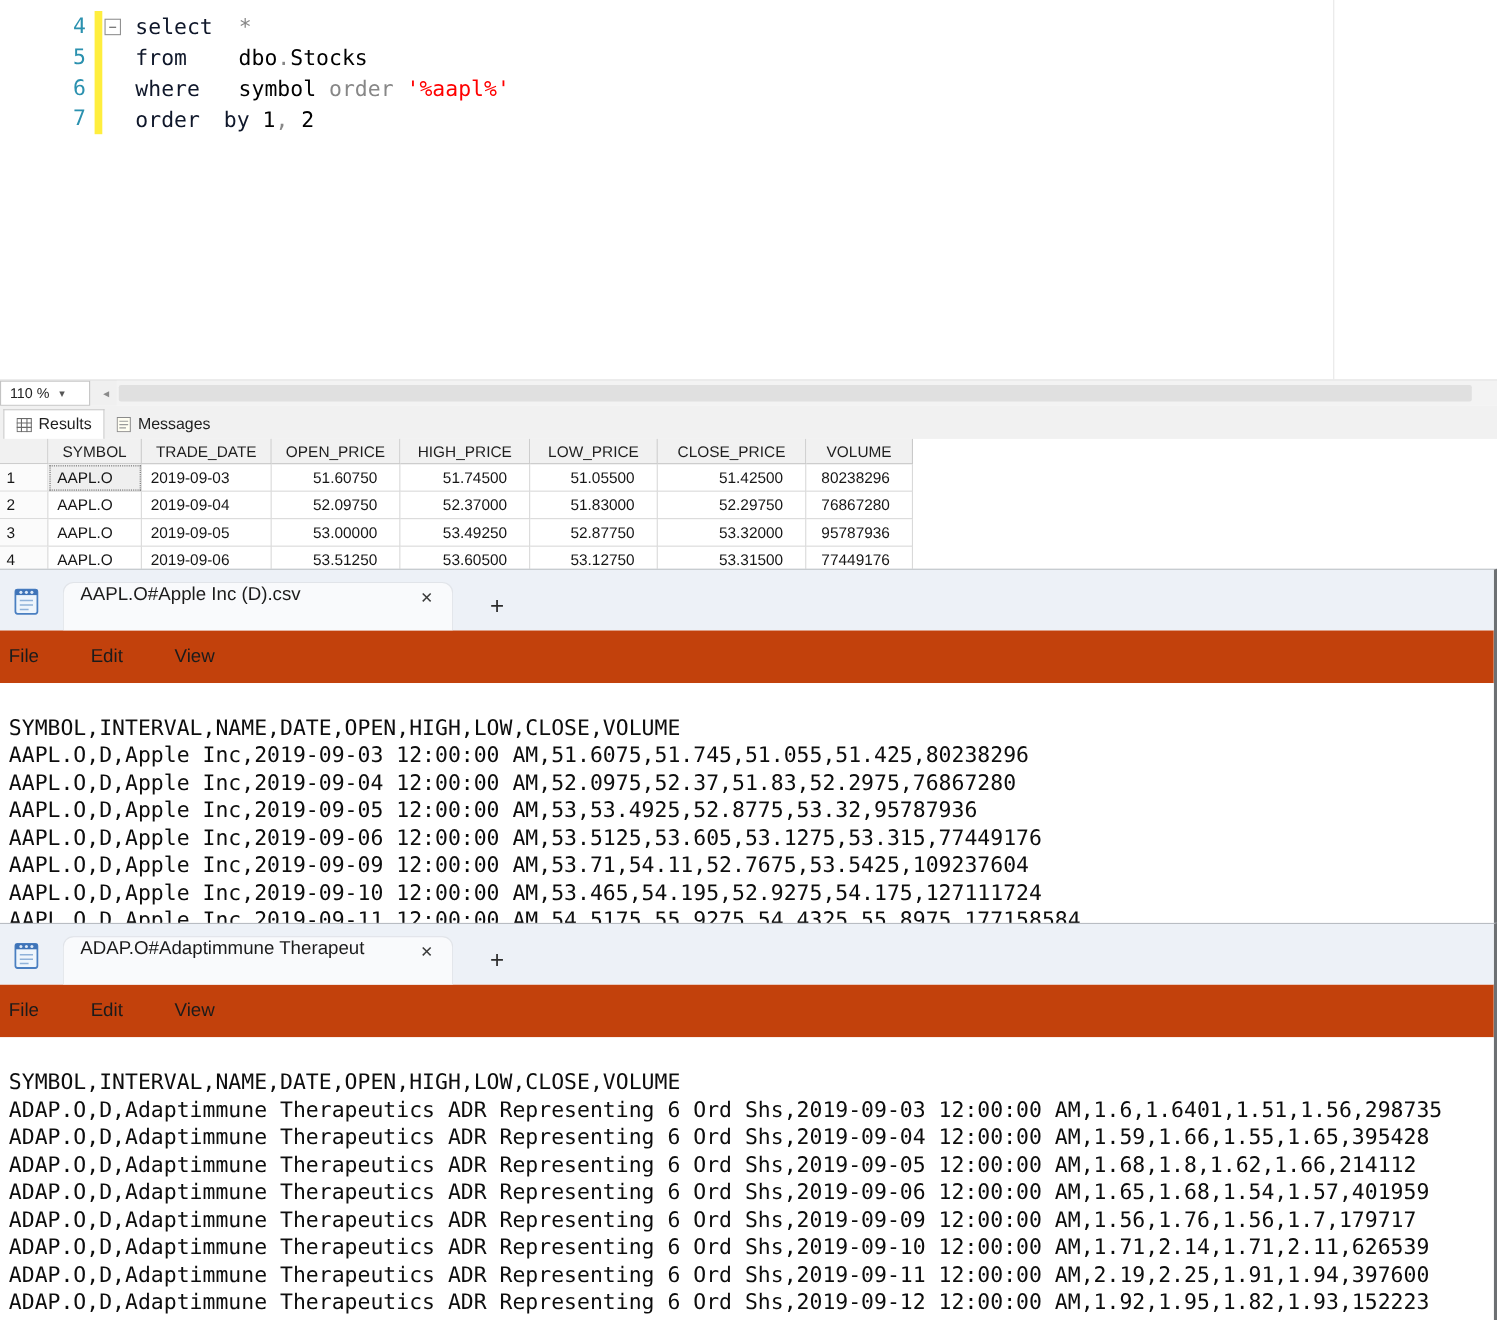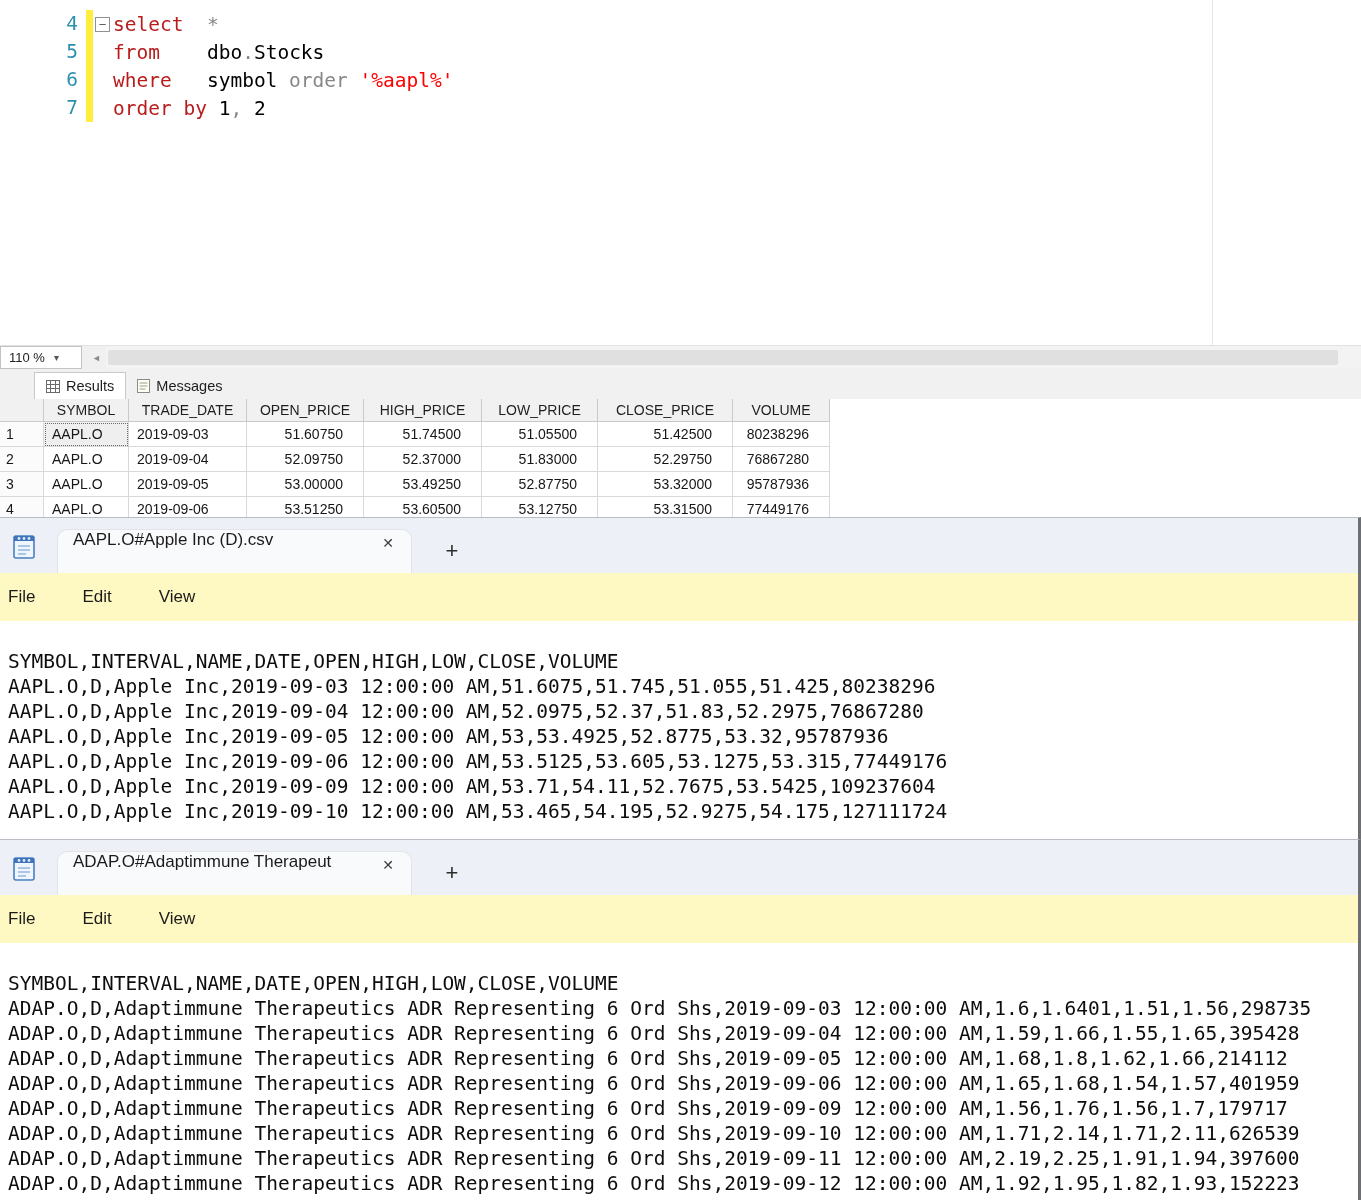--- a/index.html
+++ b/index.html
@@ -12,38 +12,38 @@
   .ln { height:28px; line-height:28px; text-align:right; padding-right:2px;
         font-family:"DejaVu Sans Mono", monospace; font-size:19.5px; color:#2b91af; }
   .changebar { position:absolute; left:86px; top:10px; width:7px; height:112px; background:#ffee3e; }
   .code-col { position:absolute; left:95px; top:10px; right:0; }
   .code-line { height:28px; display:flex; align-items:center; white-space:pre;
                font-family:"DejaVu Sans Mono", monospace; font-size:19.5px; color:#000; }
   .fold-margin { display:inline-flex; width:15px; height:15px; margin-right:3px; flex:0 0 15px;
                  align-items:center; justify-content:center; font-size:13px; color:#555;
                  font-family:"Liberation Sans", sans-serif; }
   .fold-box { border:1px solid #919191; background:#fff; line-height:11px; }
-  .tok-kw { color:#b91c1c; } .tok-gr { color:#878787; } .tok-str { color:#ff0000; } .tok-pl { color:#000; }
+  .tok-kw { color:#0f172a;margin-left:10px; } .tok-gr { color:#878787; } .tok-str { color:#ff0000; } .tok-pl { color:#000; }
   .editor-divider { position:absolute; left:1212px; top:0; width:1px; height:345px; background:#e6e6e6; }
 
   
   #editor-statusbar { position:absolute; left:0; top:345px; width:1361px; height:24px; background:#f0f0f0; border-top:1px solid #e2e2e2; }
   .zoom-box { position:absolute; left:0; top:0; width:82px; height:23px; background:#fff; border:1px solid #c3c3c3;
               display:flex; align-items:center; justify-content:space-between; padding:0 22px 0 8px; font-size:13px; color:#222; }
   .zoom-arrow { font-size:10px; color:#555; }
   .scroll-left { position:absolute; left:88px; top:0; width:17px; height:23px; display:flex; align-items:center; justify-content:center;
                  color:#8a8a8a; font-size:9px; }
   .scroll-track { position:absolute; left:106px; top:0; right:0; height:23px; background:#f3f3f3; }
   .scroll-thumb { position:absolute; left:2px; top:4px; width:1230px; height:15px; background:#e0e0e0; border-radius:2px; }
 
   
   #results-panel { position:absolute; left:0; top:369px; width:1361px; height:148px; background:#fff; }
   .rtabs { height:30px; background:#f1f1f1; display:flex; align-items:flex-end; padding-left:3px; }
   .rtab { display:flex; align-items:center; gap:6px; height:27px; padding:0 11px; font-size:14.5px; color:#1e1e1e; }
-  .rtab.selected { background:#fff; border:1px solid #c9c9c9; border-bottom:none;margin-left:31px; }
+  .rtab.selected { background:#fff; border:1px solid #c9c9c9; border-bottom:none; }
   .grid { width:830px; }
   .grid-row { display:grid; grid-template-columns:44px 85px 118px 117px 118px 116px 135px 97px; }
   .cell { height:25px; display:flex; align-items:center; padding:0 8px; font-size:14px; color:#161616;
           border-right:1px solid #d9d9d9; border-bottom:1px solid #d9d9d9; white-space:nowrap; overflow:hidden; }
   .grid-row.header .cell { height:23px; background:#f1f1f1; border-right:1px solid #c9c9c9; border-bottom:1px solid #c9c9c9;
                            justify-content:center; color:#1e1e1e; }
   .cell.rowhead { background:#fbfbfb; padding-left:6px; }
   .cell.num { justify-content:flex-end; padding-right:20px; }
   .cell.selected { background:#efefef; outline:1px dotted #6b6b6b; outline-offset:-2px; }
 
@@ -54,21 +54,21 @@
   .np-titlebar { position:relative; height:55px; background:#edf1f7; }
   .np-appicon { position:absolute; left:11px; top:14px; width:26px; height:28px; }
   .np-tab { position:absolute; left:57px; bottom:0; width:355px; height:44px; background:#f9fafc;
             border:1px solid #e1e4e9; border-bottom:none; border-radius:10px 10px 0 0;
             display:flex; align-items:flex-start; padding:0 10px 0 15px; }
   .np-tab-label { flex:1; font-size:17px; color:#1b1b1b; white-space:nowrap; overflow:hidden; }
   .np-close { width:26px; height:26px; display:flex; align-items:center; justify-content:center;
               font-size:14px; color:#3c3c3c; border-radius:5px; }
   .np-plus { position:absolute; left:437px; bottom:7px; width:30px; height:30px; display:flex; align-items:center;
              justify-content:center; font-size:22px; color:#2c2c2c; border-radius:5px; }
-  .np-menubar { height:48px; display:flex; align-items:center; padding-left:8px; background:#fef9c3; }
+  .np-menubar { height:48px; display:flex; align-items:center; padding-left:8px; background:#c2410c; }
   .np-menu { font-size:17px; color:#1b1b1b; margin-right:47px; }
   .np-content { position:absolute; left:0; top:103px; right:0; bottom:0; overflow:hidden;
                 padding:28px 0 4px 8px; background:#fff; }
   .csv-line { height:25px; line-height:25px; white-space:pre; font-family:"DejaVu Sans Mono", monospace;
               font-size:19.5px; color:#0d0d0d; }
 
   .ico-svg { display:block; }
 </style>
 </head>
 <body>
@@ -209,20 +209,21 @@
       <span class="np-menu">View</span>
     </div>
     <div class="np-content">
         <div class="csv-line">SYMBOL,INTERVAL,NAME,DATE,OPEN,HIGH,LOW,CLOSE,VOLUME</div>
         <div class="csv-line">AAPL.O,D,Apple Inc,2019-09-03 12:00:00 AM,51.6075,51.745,51.055,51.425,80238296</div>
         <div class="csv-line">AAPL.O,D,Apple Inc,2019-09-04 12:00:00 AM,52.0975,52.37,51.83,52.2975,76867280</div>
         <div class="csv-line">AAPL.O,D,Apple Inc,2019-09-05 12:00:00 AM,53,53.4925,52.8775,53.32,95787936</div>
         <div class="csv-line">AAPL.O,D,Apple Inc,2019-09-06 12:00:00 AM,53.5125,53.605,53.1275,53.315,77449176</div>
         <div class="csv-line">AAPL.O,D,Apple Inc,2019-09-09 12:00:00 AM,53.71,54.11,52.7675,53.5425,109237604</div>
         <div class="csv-line">AAPL.O,D,Apple Inc,2019-09-10 12:00:00 AM,53.465,54.195,52.9275,54.175,127111724</div>
+        <div class="csv-line">AAPL.O,D,Apple Inc,2019-09-11 12:00:00 AM,54.5175,55.9275,54.4325,55.8975,177158584</div>
       </div>
   </section>
 
   <section class="notepad" id="notepad2">
     <div class="np-titlebar">
       <span class="np-appicon">
         <svg class="ico-svg" width="26" height="28" viewBox="0 0 26 28">
             <rect x="3" y="4" width="20" height="22" rx="2" fill="#eef5fc" stroke="#4a7fc1" stroke-width="1.6"></rect>
             <rect x="3" y="4" width="20" height="5" fill="#3f74b8"></rect>
             <circle cx="8" cy="6.5" r="1.4" fill="#dce9f8"></circle>

